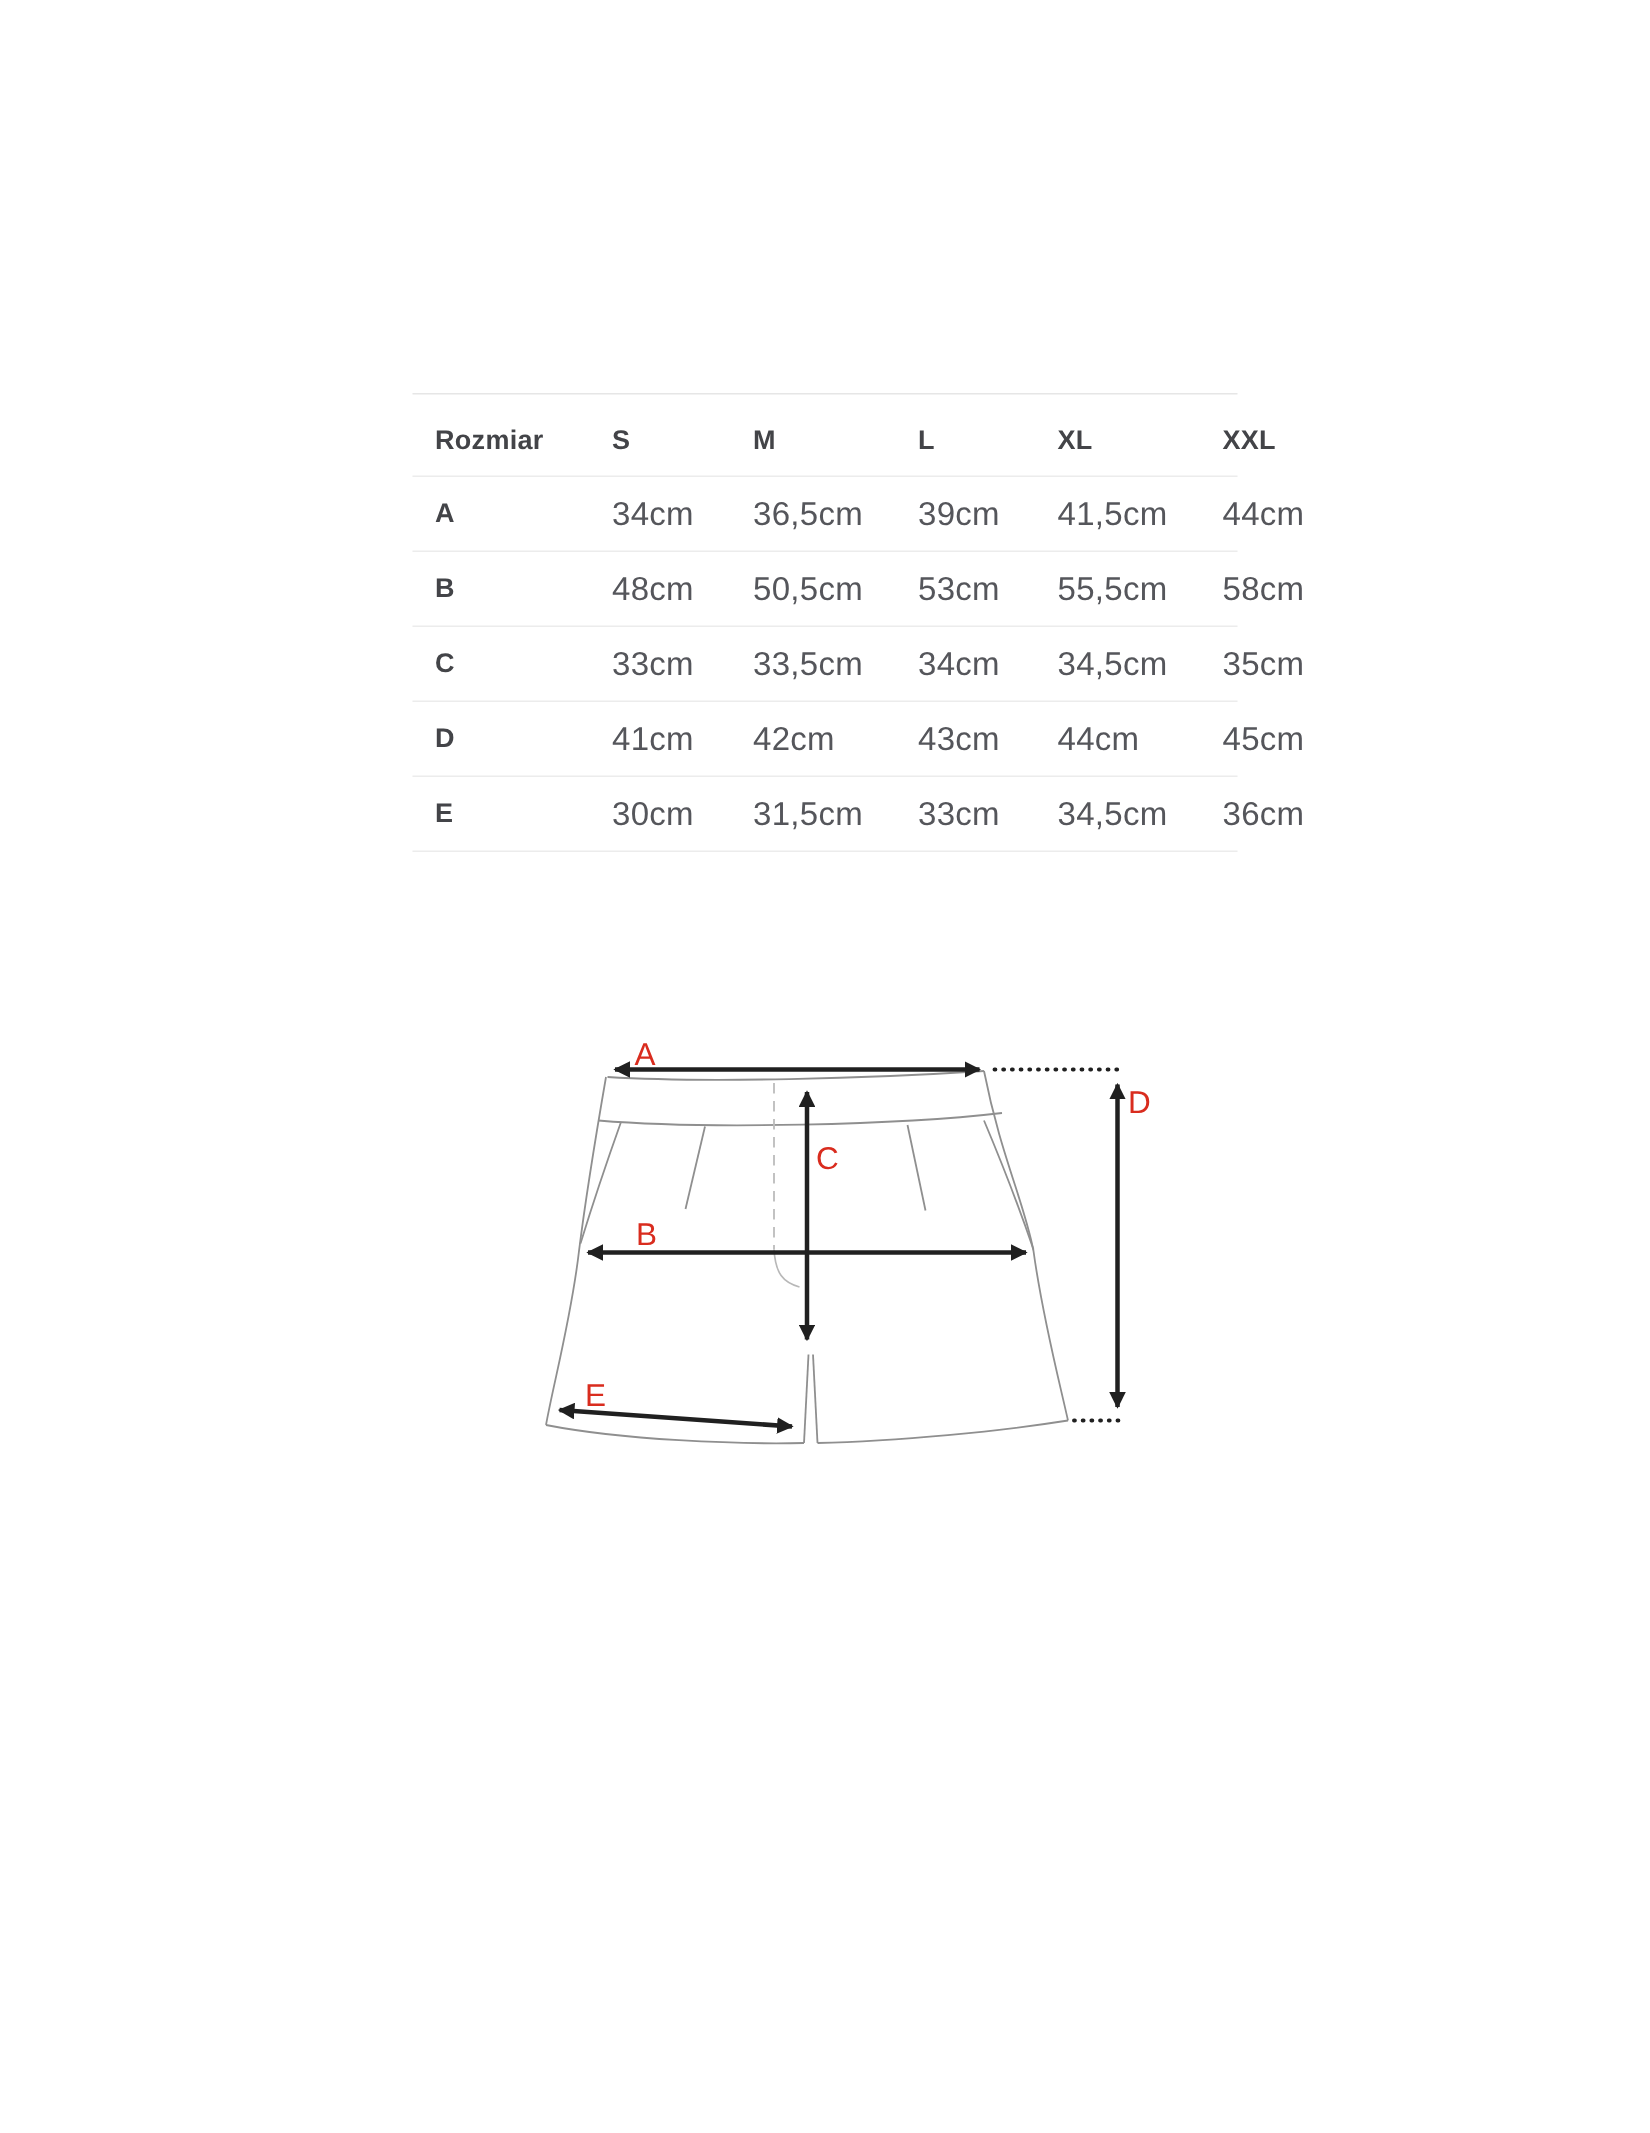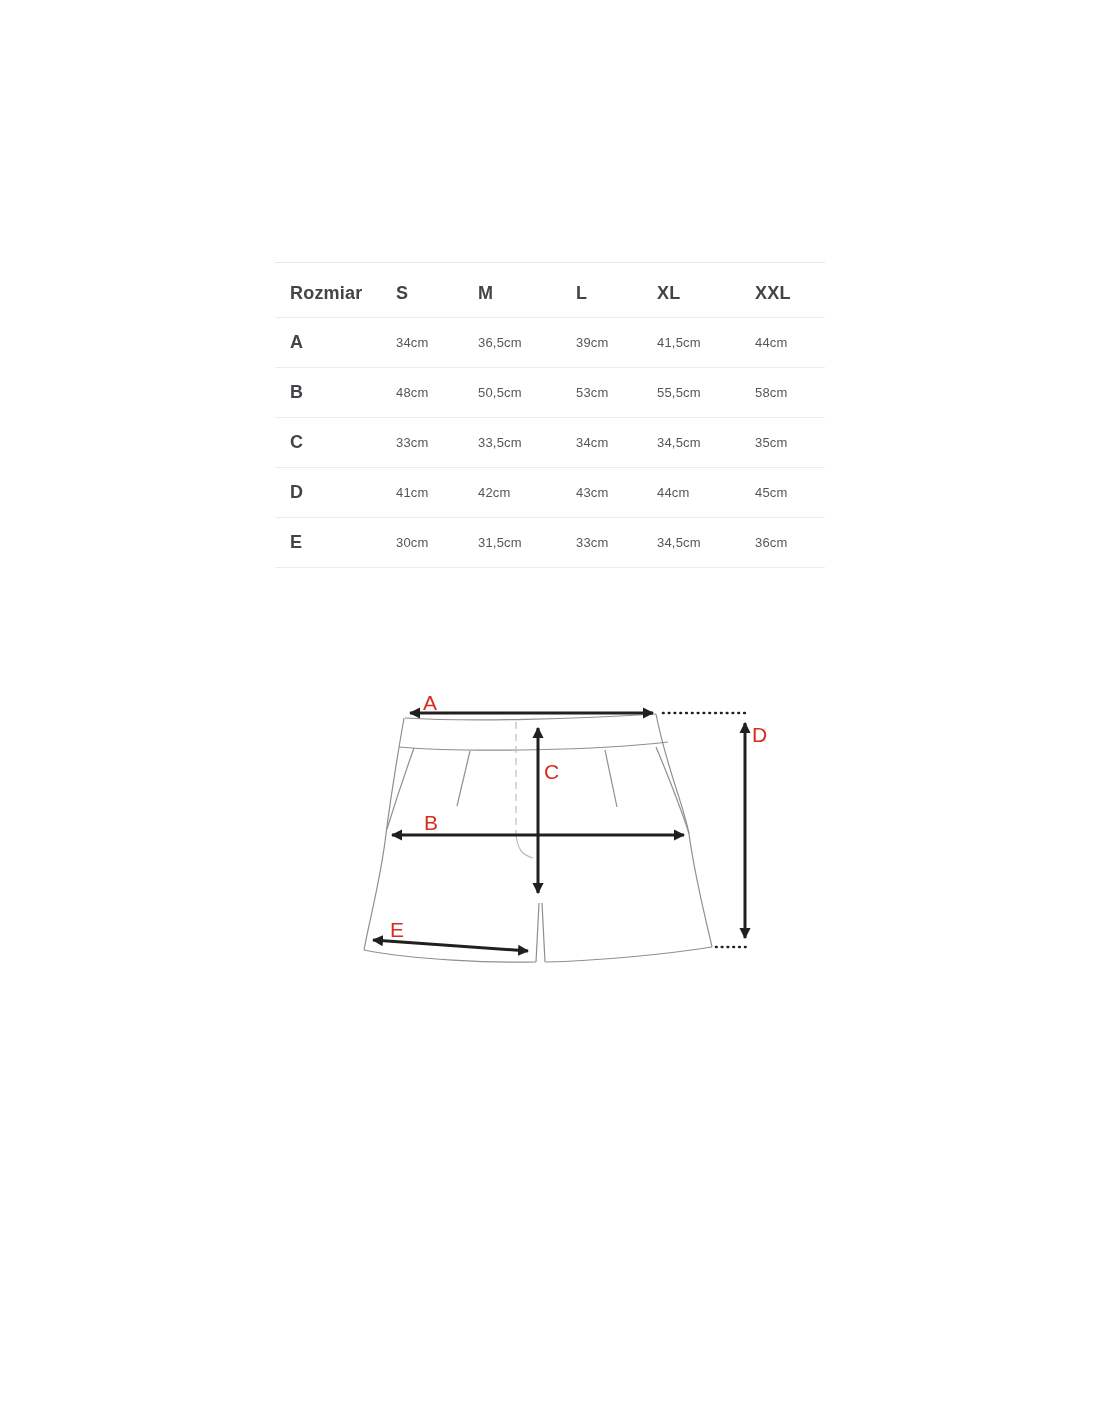--- a/index.html
+++ b/index.html
@@ -14,24 +14,25 @@
   .size-table{
     position:absolute;left:275px;top:262px;width:550px;
     border-top:1px solid #e6e6e6;
   }
   .trow{
     display:grid;
     grid-template-columns:121px 82px 98px 81px 98px 70px;
     align-items:center;
     height:49px;
     border-bottom:1px solid #ececec;
+    gap:12px;
   }
   .trow.thead{height:55px;padding-top:6px;box-sizing:border-box;}
   .cell{
-    font-size:13px;
+    font-size:22px;
     color:#55565b;
     letter-spacing:.2px;
     white-space:nowrap;
   }
   .cell.head{
     font-weight:bold;
     font-size:18px;
     color:#434448;
   }
   .cell.c0{padding-left:15px;}

